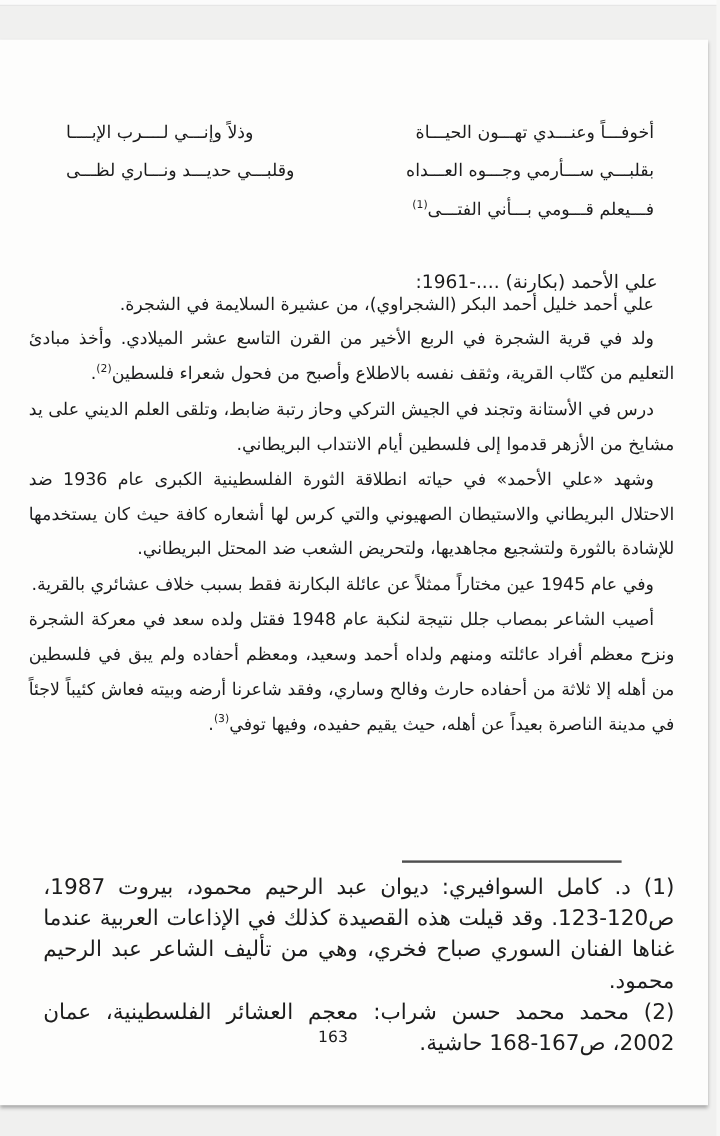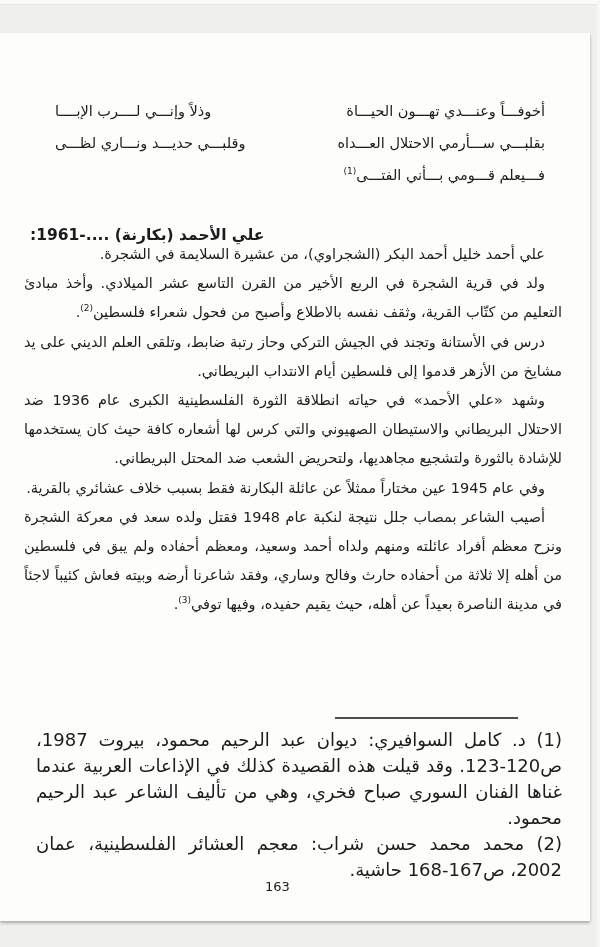--- a/index.html
+++ b/index.html
@@ -20,22 +20,22 @@
   
   .poem{position:absolute;top:70px;left:55px;right:45px;direction:rtl;}
   .verse-row{
     display:flex;justify-content:space-between;align-items:baseline;
     height:32px;font-size:14.5px;white-space:nowrap;
   }
   .hemistich{display:inline-block;}
   
   .heading{
     position:absolute;top:180px;right:42px;left:30px;
-    direction:rtl;text-align:left;
-    font-size:15.5px;font-weight:bold;
+    direction:rtl;text-align:right;
+    font-size:15.5px;font-weight:normal;
   }
   
   .bodytext{
     position:absolute;top:207px;left:24px;right:28px;
     direction:rtl;text-align:justify;
     font-size:14.5px;line-height:29.2px;
   }
   .bodytext p{margin:0;text-indent:17px;}
   sup.fnref{font-size:9px;line-height:0;vertical-align:6px;}
   
@@ -44,39 +44,39 @@
     border-top:2px solid #4e4e4e;
   }
   .footnotes{
     position:absolute;top:694px;left:36px;right:28px;
     direction:rtl;text-align:justify;
     font-size:18px;line-height:26px;
   }
   .footnotes p{margin:0;}
   
   .page-number{
-    position:absolute;top:846px;left:0;width:555px;
+    position:absolute;top:824px;left:0;width:555px;
     text-align:center;font-size:13px;
   }
 </style>
 </head>
 <body>
 
 <div class="top-sliver"></div>
 <div class="right-sliver"></div>
 
 <div class="page">
 
   <div class="poem">
     <div class="verse-row">
       <span class="hemistich">أخوفـــاً وعنـــدي تهـــون الحيـــاة</span>
       <span class="hemistich">وذلاً وإنـــي لــــرب الإبــــا</span>
     </div>
     <div class="verse-row">
-      <span class="hemistich">بقلبـــي ســـأرمي الاحتلال العـــداه</span>
+      <span class="hemistich">بقلبـــي ســـأرمي وجـــوه العـــداه</span>
       <span class="hemistich">وقلبـــي حديـــد ونـــاري لظـــى</span>
     </div>
     <div class="verse-row">
       <span class="hemistich"><span>فـــيعلم قـــومي بـــأني الفتـــى</span><sup class="fnref">(1)</sup></span>
     </div>
   </div>
 
   <h2 class="heading">علي الأحمد (بكارنة) ....-1961:</h2>
 
   <div class="bodytext">

